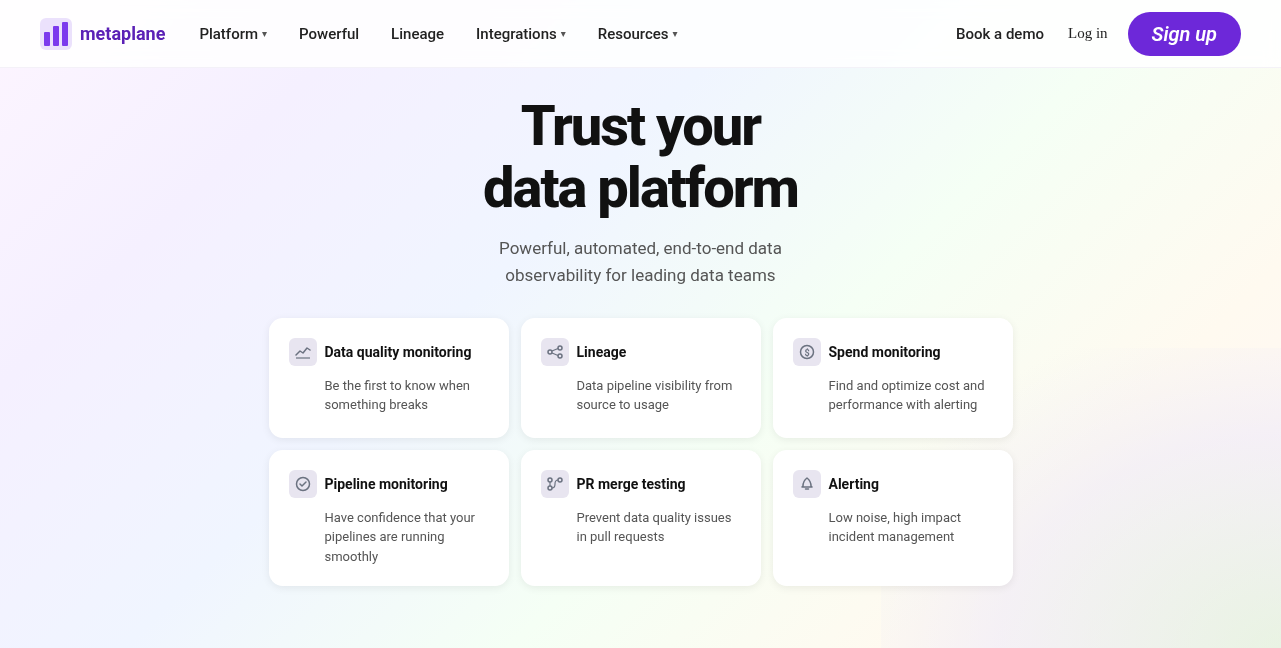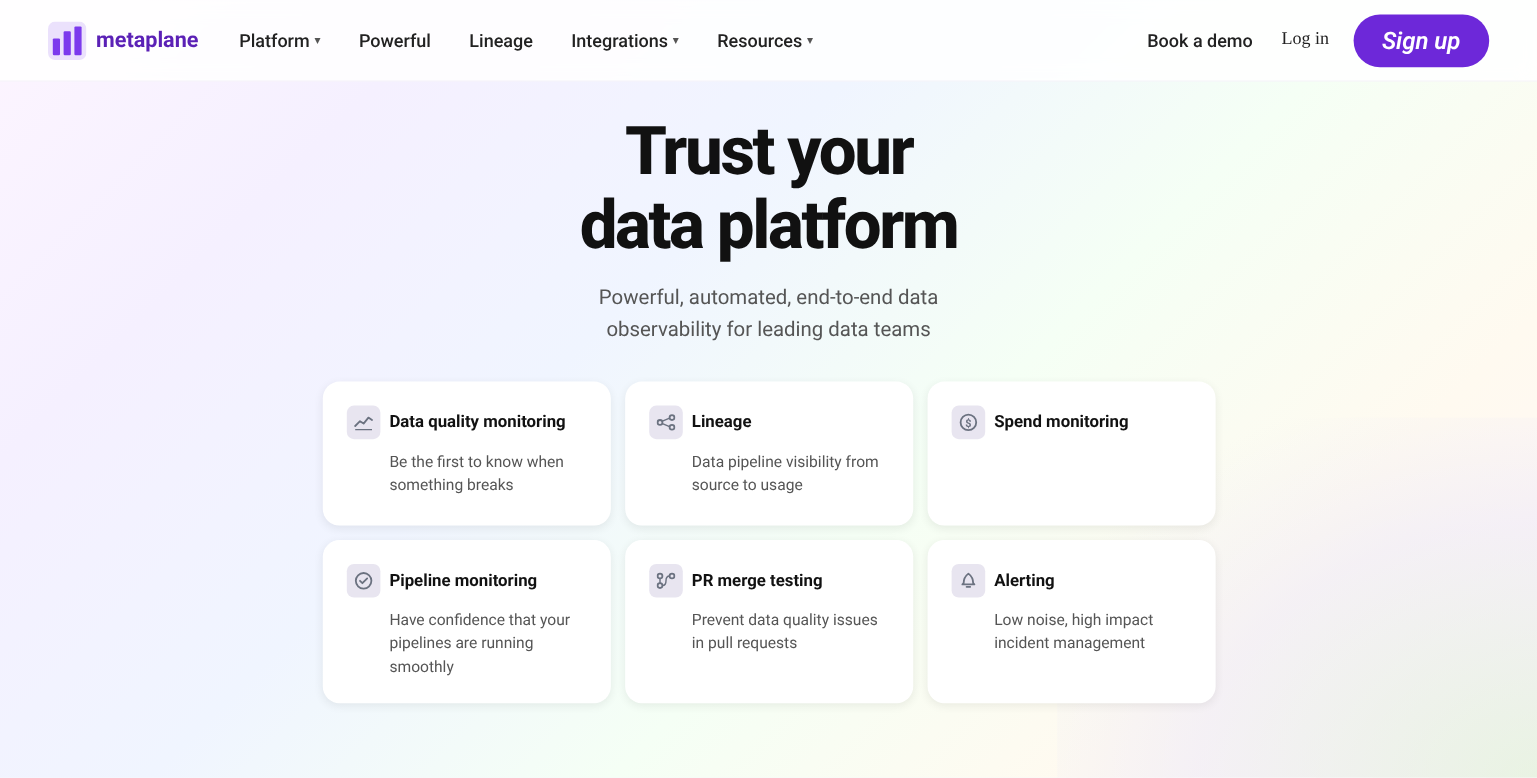--- a/index.html
+++ b/index.html
@@ -273,20 +273,21 @@
       <div class="card">
       <div class="card-header">
         <div class="card-icon">
             <svg width="16" height="16" viewBox="0 0 16 16" fill="none">
               <circle cx="8" cy="8" r="6.5" stroke="#6b7280" stroke-width="1.5"></circle>
               <text x="8" y="12" text-anchor="middle" font-size="9" fill="#6b7280" font-weight="bold">$</text>
             </svg>
           </div>
         <span class="card-title">Spend monitoring</span>
       </div>
+      <p class="card-desc">Find and optimize cost and performance with alerting</p>
     </div>
       <div class="card">
       <div class="card-header">
         <div class="card-icon">
             <svg width="16" height="16" viewBox="0 0 16 16" fill="none">
               <circle cx="8" cy="8" r="6.5" stroke="#6b7280" stroke-width="1.5"></circle>
               <polyline points="5,8 7,10 11,6" stroke="#6b7280" stroke-width="1.5" fill="none" stroke-linecap="round" stroke-linejoin="round"></polyline>
             </svg>
           </div>
         <span class="card-title">Pipeline monitoring</span>

